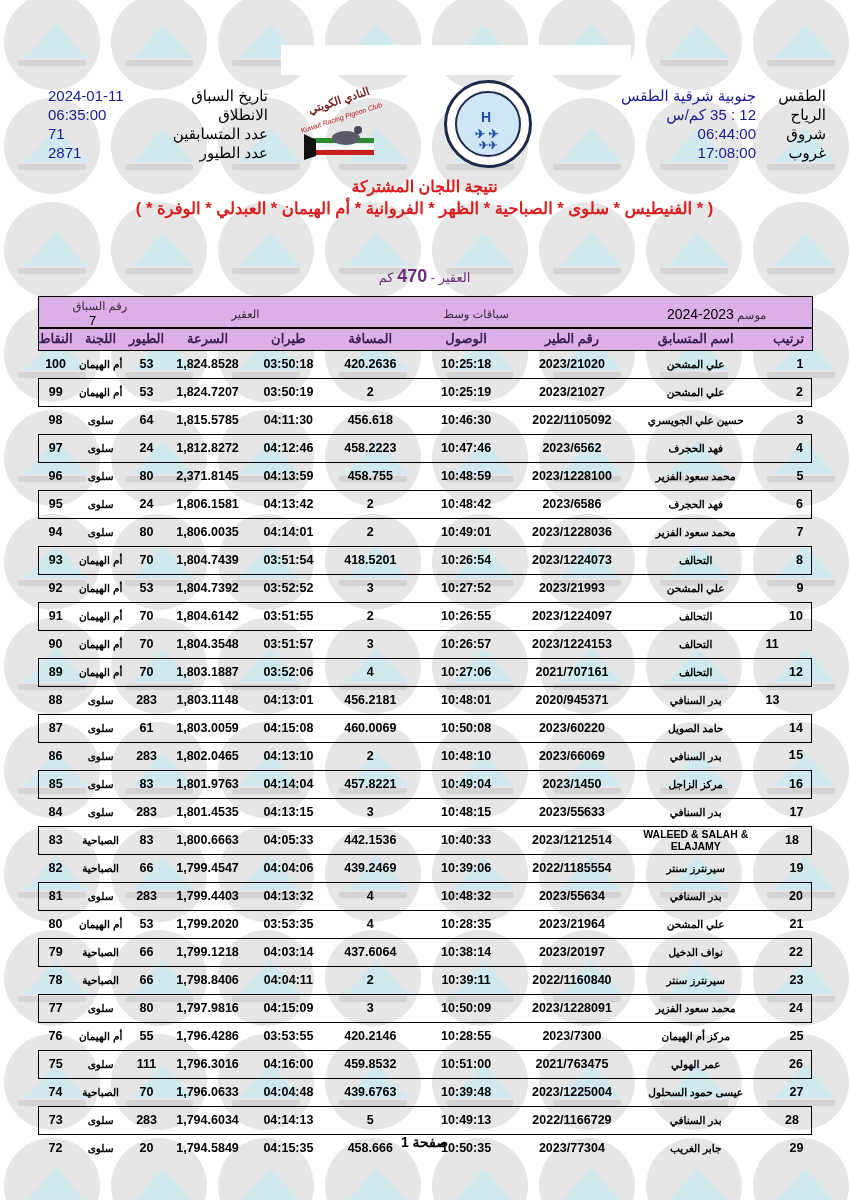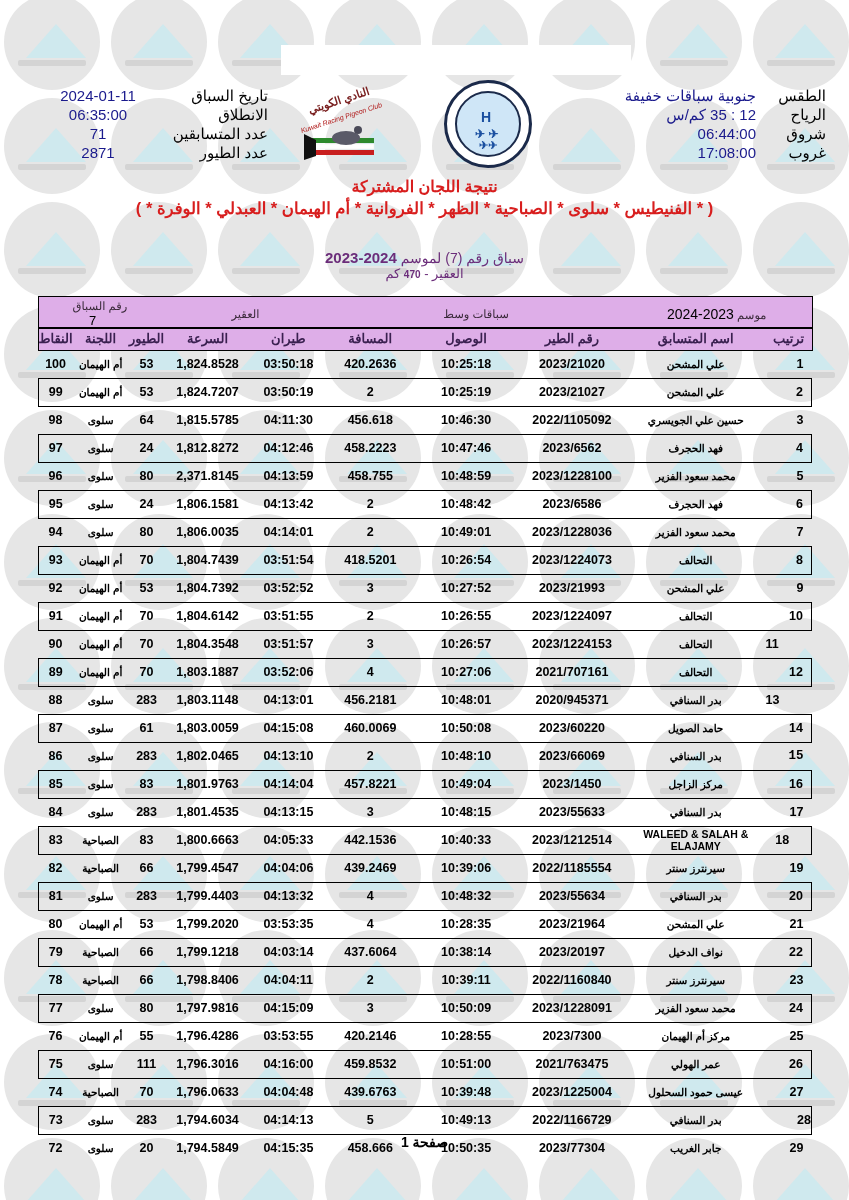--- a/index.html
+++ b/index.html
@@ -29,39 +29,39 @@
   .content { position: absolute; inset: 0; z-index: 1; }
 
   .top-white { position: absolute; left: 281px; top: 45px; width: 350px; height: 30px; background: #fff; }
 
   .info { position: absolute; font-size: 15px; line-height: 19px; }
   .info .row { display: flex; direction: rtl; white-space: nowrap; }
   .info .lbl { color: #000; }
   .info .val { color: #1a1a8c; }
   .info-left { left: 48px; top: 86px; width: 220px; }
   .info-left .lbl { width: 110px; text-align: right; }
-  .info-left .val { width: 110px; text-align: center; padding-right: 10px; }
+  .info-left .val { width: 110px; text-align: left; padding-right: 10px; }
   .info-right { left: 596px; top: 86px; width: 230px; }
   .info-right .lbl { width: 64px; text-align: right; }
   .info-right .val { text-align: right; padding-right: 6px; }
 
   .logo1 { position: absolute; left: 292px; top: 82px; width: 96px; height: 80px; }
   .logo2 { position: absolute; left: 444px; top: 80px; width: 88px; height: 88px; border-radius: 50%;
     border: 3px solid #1b2a4a; background: #fff; }
   .logo2 .inner { position: absolute; inset: 8px; border-radius: 50%; border: 2px solid #1b2a4a; background: #cfe6f7; }
   .logo2 .mk { position: absolute; color: #1a4fa0; font-size: 14px; font-weight: bold; }
 
   .title-red { position: absolute; left: 0; width: 849px; text-align: center; color: #d81e1e; font-weight: bold; }
   .t1 { top: 177px; font-size: 16px; }
   .t2 { top: 199px; font-size: 16.5px; }
   .sub { position: absolute; left: 0; width: 849px; text-align: center; color: #6b2d7a; }
   .s1 { top: 249px; font-size: 14px; }
   .s1 .yr { font-weight: bold; font-size: 15px; }
   .s2 { top: 266px; font-size: 13px; }
-  .s2 b { font-size: 10px; }
+  .s2 b { font-size: 18px; }
 
   table.results {
     position: absolute; left: 38px; top: 297px; width: 774px;
     border-collapse: collapse; direction: rtl; font-size: 12px;
   }
   .hdr-band { background: #deaee8; }
   .hdr-band td { border: none; }
   .hdr-top td { height: 20px; font-size: 11.5px; color: #3a2a3a; padding-top: 2px; }
   .hdr-cols td { height: 22px; font-size: 13px; font-weight: bold; color: #3a2050; text-align: center; border-bottom: 1px solid #000; }
   tbody tr.data td { height: 28px; text-align: center; font-weight: bold; font-size: 12.5px; }
@@ -221,42 +221,38 @@
   <div class="logo2">
     <div class="inner"></div>
     <span class="mk" style="left:34px;top:26px;">H</span>
     <span class="mk" style="left:28px;top:44px;font-size:12px;">✈ ✈</span>
     <span class="mk" style="left:32px;top:56px;font-size:11px;">✈✈</span>
   </div>
 
   <div class="info info-right">
     <div class="row">
         <span class="lbl">الطقس</span>
-        <span class="val">جنوبية سباقات خفيفة</span>
+        <span class="val">جنوبية شرقية الطقس</span>
       </div>
     <div class="row">
         <span class="lbl">الرياح</span>
         <span class="val">12 : 35 كم/س</span>
       </div>
     <div class="row">
         <span class="lbl">شروق</span>
         <span class="val">06:44:00</span>
       </div>
     <div class="row">
         <span class="lbl">غروب</span>
         <span class="val">17:08:00</span>
       </div>
   </div>
 
   <div class="title-red t1" dir="rtl">نتيجة اللجان المشتركة</div>
   <div class="title-red t2" dir="rtl">( * الفنيطيس * سلوى * الصباحية * الظهر * الفروانية * أم الهيمان * العبدلي * الوفرة * )</div>
-  <div class="sub s1" dir="rtl">
-    <span>سباق رقم (7) لموسم</span>
-    <span class="yr">2024-2023</span>
-  </div>
   <div class="sub s2" dir="rtl">
     <span>العقير -</span>
     <b>470</b>
     <span>كم</span>
   </div>
 
   <table class="results">
     <colgroup>
       <col class="c-rank">
         <col class="c-name">
@@ -494,21 +490,21 @@
           <td class="ring">2023/55633</td>
           <td class="arrival">10:48:15</td>
           <td class="distance">3</td>
           <td class="flight">04:13:15</td>
           <td class="speed">1,801.4535</td>
           <td class="birds">283</td>
           <td class="loft">سلوى</td>
           <td class="points">84</td>
         </tr>
         <tr class="data boxed">
-          <td class="rank" style="padding-right: 12px;">18</td>
+          <td class="rank" style="text-align: right; padding-right: 12px;">18</td>
           <td class="name">WALEED &amp; SALAH &amp; ELAJAMY</td>
           <td class="ring">2023/1212514</td>
           <td class="arrival">10:40:33</td>
           <td class="distance">442.1536</td>
           <td class="flight">04:05:33</td>
           <td class="speed">1,800.6663</td>
           <td class="birds">83</td>
           <td class="loft">الصباحية</td>
           <td class="points">83</td>
         </tr>
@@ -614,21 +610,21 @@
           <td class="ring">2023/1225004</td>
           <td class="arrival">10:39:48</td>
           <td class="distance">439.6763</td>
           <td class="flight">04:04:48</td>
           <td class="speed">1,796.0633</td>
           <td class="birds">70</td>
           <td class="loft">الصباحية</td>
           <td class="points">74</td>
         </tr>
         <tr class="data boxed">
-          <td class="rank" style="text-align: right; padding-right: 0;">28</td>
+          <td class="rank" style="text-align: right; padding-right: 12px;">28</td>
           <td class="name">بدر السنافي</td>
           <td class="ring">2022/1166729</td>
           <td class="arrival">10:49:13</td>
           <td class="distance">5</td>
           <td class="flight">04:14:13</td>
           <td class="speed">1,794.6034</td>
           <td class="birds">283</td>
           <td class="loft">سلوى</td>
           <td class="points">73</td>
         </tr>

